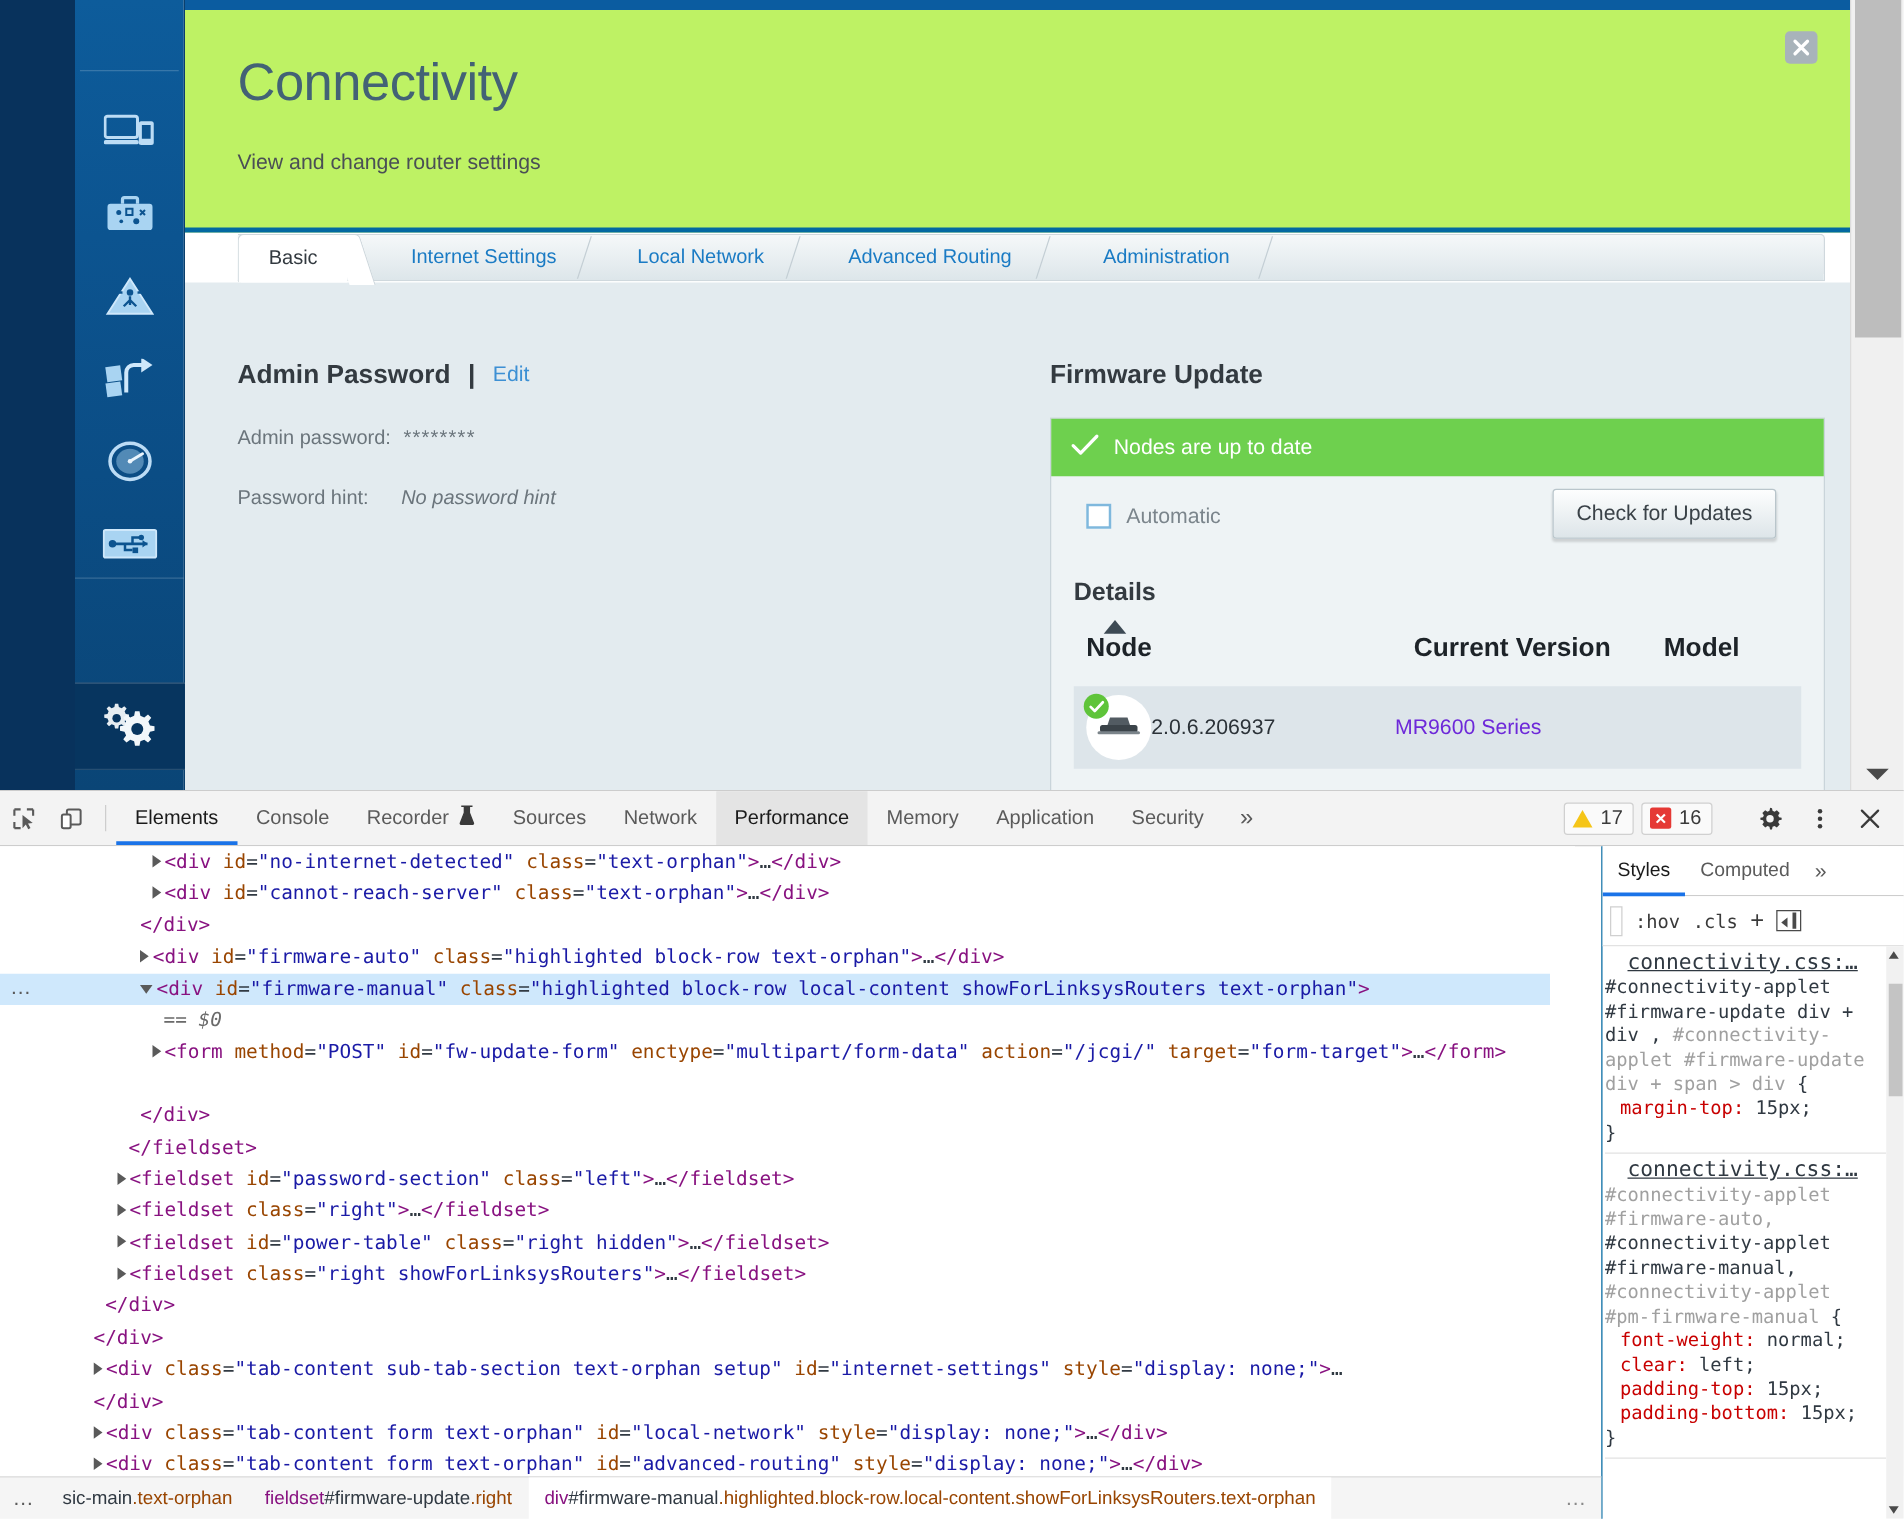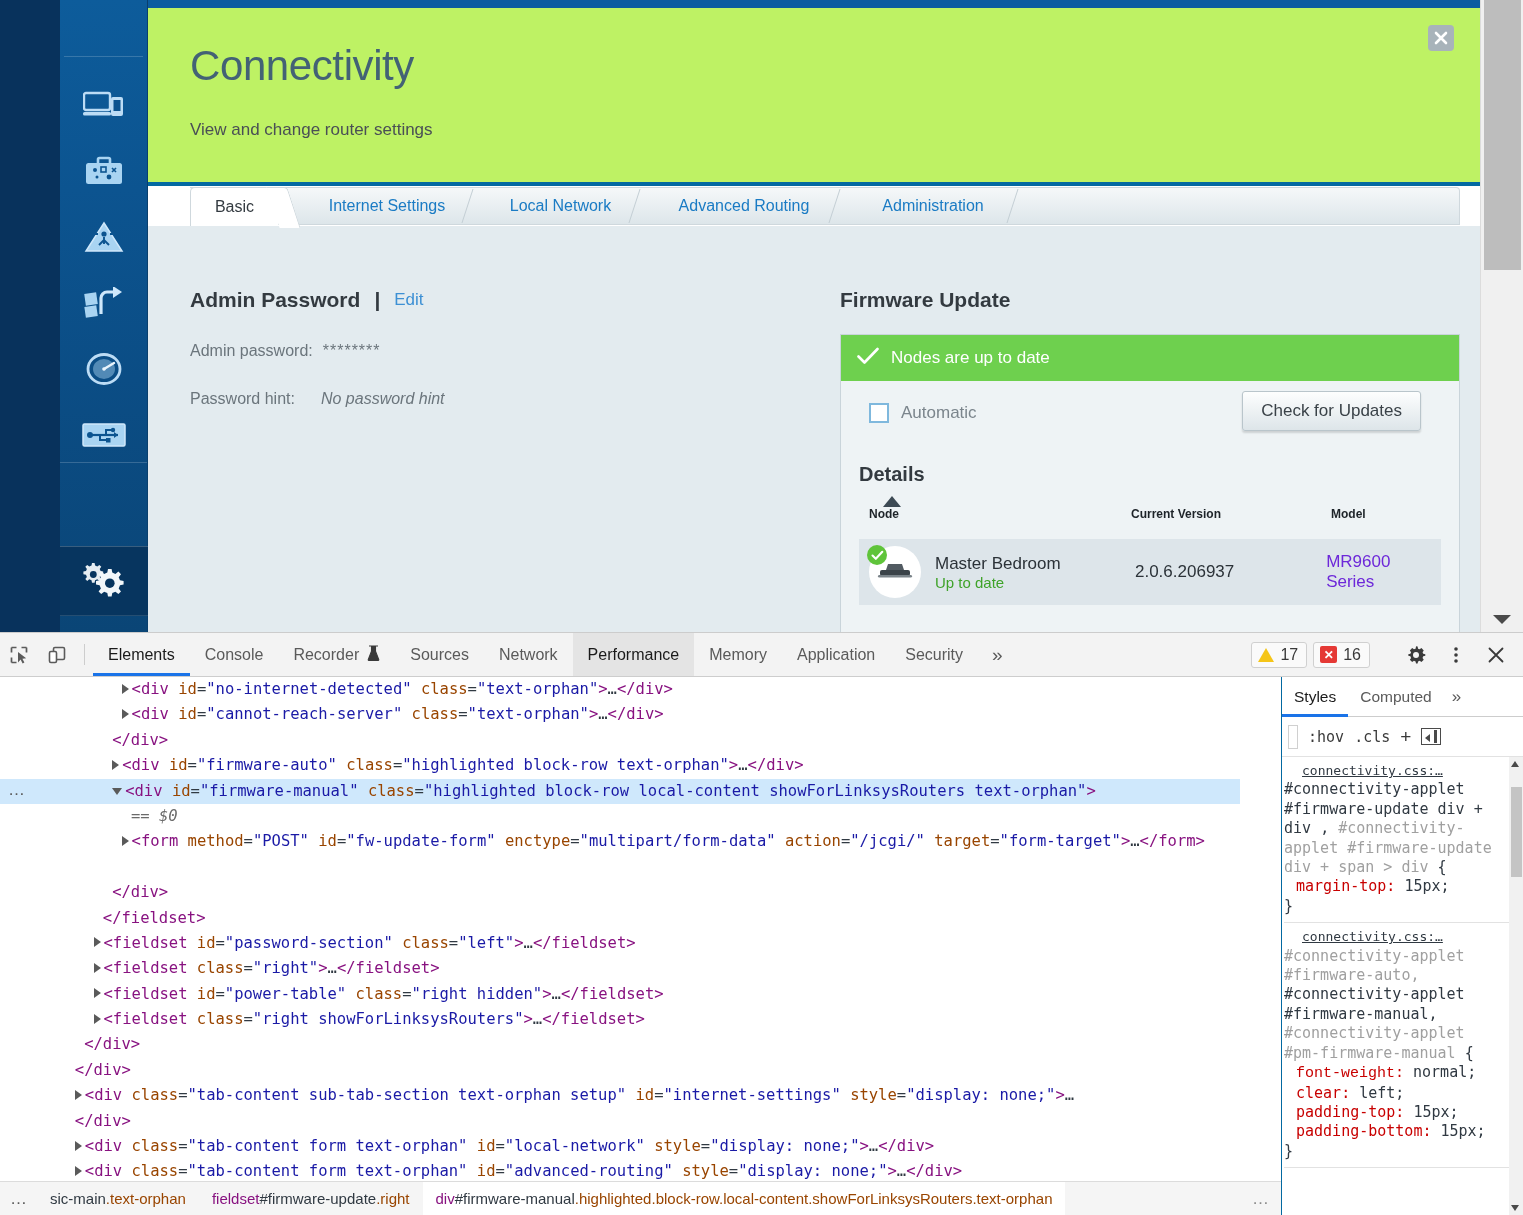--- a/index.html
+++ b/index.html
@@ -199,21 +199,21 @@
   #details-row {
     position: absolute; left: 18px; top: 128px;
     display: flex; align-items: center; gap: 10px;
     cursor: pointer;
     flex-direction: column;
   }
   #details-label { font-size: 20px; font-weight: bold; color: #333a40; }
   .tri-up { width:0;height:0;border-left:9px solid transparent;border-right:9px solid transparent;border-bottom:11px solid #3d4a54; }
 
   #node-table { position: absolute; left: 0; right: 0; top: 172px; }
-  .nt-head { display: flex; font-size: 12px; font-weight: bold; color: #1d2328; padding: 0 0 0 0; }
+  .nt-head { display: flex; font-size: 21px; font-weight: bold; color: #1d2328; padding: 0 0 0 0; }
   .nt-head .c1 { width: 290px; padding-left: 28px; }
   .nt-head .c2 { width: 200px; }
   .nt-head .c3 { width: 120px; }
   .nt-row {
     margin: 18px 18px 0 18px;
     background: #dde5ea;
     display: flex; align-items: center;
     height: 66px;
   }
   .node-avatar {
@@ -374,21 +374,21 @@
 
   #sp-rules {
     position: absolute; left: 0; top: 80px; right: 14px; bottom: 0;
     overflow: hidden;
     font-family: "DejaVu Sans Mono", monospace;
     font-size: 15px; line-height: 19.4px;
     color: #303942;
     padding-left: 2px;
   }
   .rule { border-bottom: 1px solid #e2e2e2; padding: 4px 0 6px 0; }
-  .rule-src { padding-left: 18px; text-decoration: underline; color: #303942; font-size: 13px; }
+  .rule-src { padding-left: 18px; text-decoration: underline; color: #303942; font-size: 17px; }
   .sel-on  { color: #303942; }
   .sel-off { color: #a0a0a0; }
   .prop { color: #c80000; padding-left: 12px; }
   .val  { color: #303942; }
   .brace { color: #303942; }
 
   #sp-scroll { position:absolute; right:0; top:80px; width:14px; bottom:0; background:#f1f1f1; }
   #sp-scroll .thumb { position:absolute; left:2px; top:30px; width:11px; height:90px; background:#c4c4c4; }
   #sp-scroll .up   { position:absolute; left:2px; top:4px; width:0;height:0;border-left:4px solid transparent;border-right:4px solid transparent;border-bottom:6px solid #4a4a4a; }
   #sp-scroll .down { position:absolute; left:2px; bottom:4px; width:0;height:0;border-left:4px solid transparent;border-right:4px solid transparent;border-top:6px solid #4a4a4a; }
@@ -604,24 +604,20 @@
                       <path d="M10 11 L12 5 h14 l2 6 z" fill="#525b62"></path>
                       <rect x="2" y="16" width="34" height="2.4" rx="1.2" fill="#7b848a"></rect>
                     </svg>
                 </span>
                 <span class="node-badge">
                   <svg width="13" height="11" viewBox="0 0 13 11">
                       <path d="M1.5 5.5 L4.8 8.8 L11.3 1.8" stroke="#ffffff" stroke-width="2.1" fill="none" stroke-linecap="round" stroke-linejoin="round"></path>
                     </svg>
                 </span>
               </div>
-              <div class="node-names">
-                <div class="node-name">Master Bedroom</div>
-                <div class="node-status">Up to date</div>
-              </div>
               <div class="node-ver">2.0.6.206937</div>
               <div class="node-model">MR9600 Series</div>
             </div>
           </div>
         </div>
       </div>
 
     </div>
   </div>
 
@@ -747,21 +743,21 @@
     <div id="sp-rules">
         <div class="rule">
           <div class="rule-src">connectivity.css:…</div>
           <div style="word-break: break-word;"><span class="sel-on">#connectivity-applet #firmware-update div + div </span><span class="sel-on">,  </span><span class="sel-off">#connectivity-applet #firmware-update div + span &gt; div </span><span class="brace"> {</span></div>
           <div style="padding-left: 12px; word-break: break-word;"><span class="prop" style="padding-left: 0px;">margin-top: </span><span class="val">15px;</span></div>
           <div class="brace">}</div>
         </div>
         <div class="rule">
           <div class="rule-src">connectivity.css:…</div>
           <div style="word-break: break-word;"><span class="sel-off">#connectivity-applet #firmware-auto, </span><span class="sel-on">#connectivity-applet #firmware-manual, </span><span class="sel-off">#connectivity-applet #pm-firmware-manual </span><span class="brace"> {</span></div>
-          <div style="padding-left: 12px; word-break: break-word;"><span class="prop" style="padding-left: 0px; font-family: Liberation Mono, monospace;">font-weight: </span><span class="val">normal;</span></div>
+          <div style="padding-left: 12px; word-break: break-word;"><span class="prop" style="padding-left: 0px;">font-weight: </span><span class="val">normal;</span></div>
           <div style="padding-left: 12px; word-break: break-word;"><span class="prop" style="padding-left: 0px;">clear: </span><span class="val">left;</span></div>
           <div style="padding-left: 12px; word-break: break-word;"><span class="prop" style="padding-left: 0px;">padding-top: </span><span class="val">15px;</span></div>
           <div style="padding-left: 12px; word-break: break-word;"><span class="prop" style="padding-left: 0px;">padding-bottom: </span><span class="val">15px;</span></div>
           <div class="brace">}</div>
         </div>
       </div>
     <div id="sp-scroll">
       <div class="up"></div>
       <div class="thumb"></div>
       <div class="down"></div>

